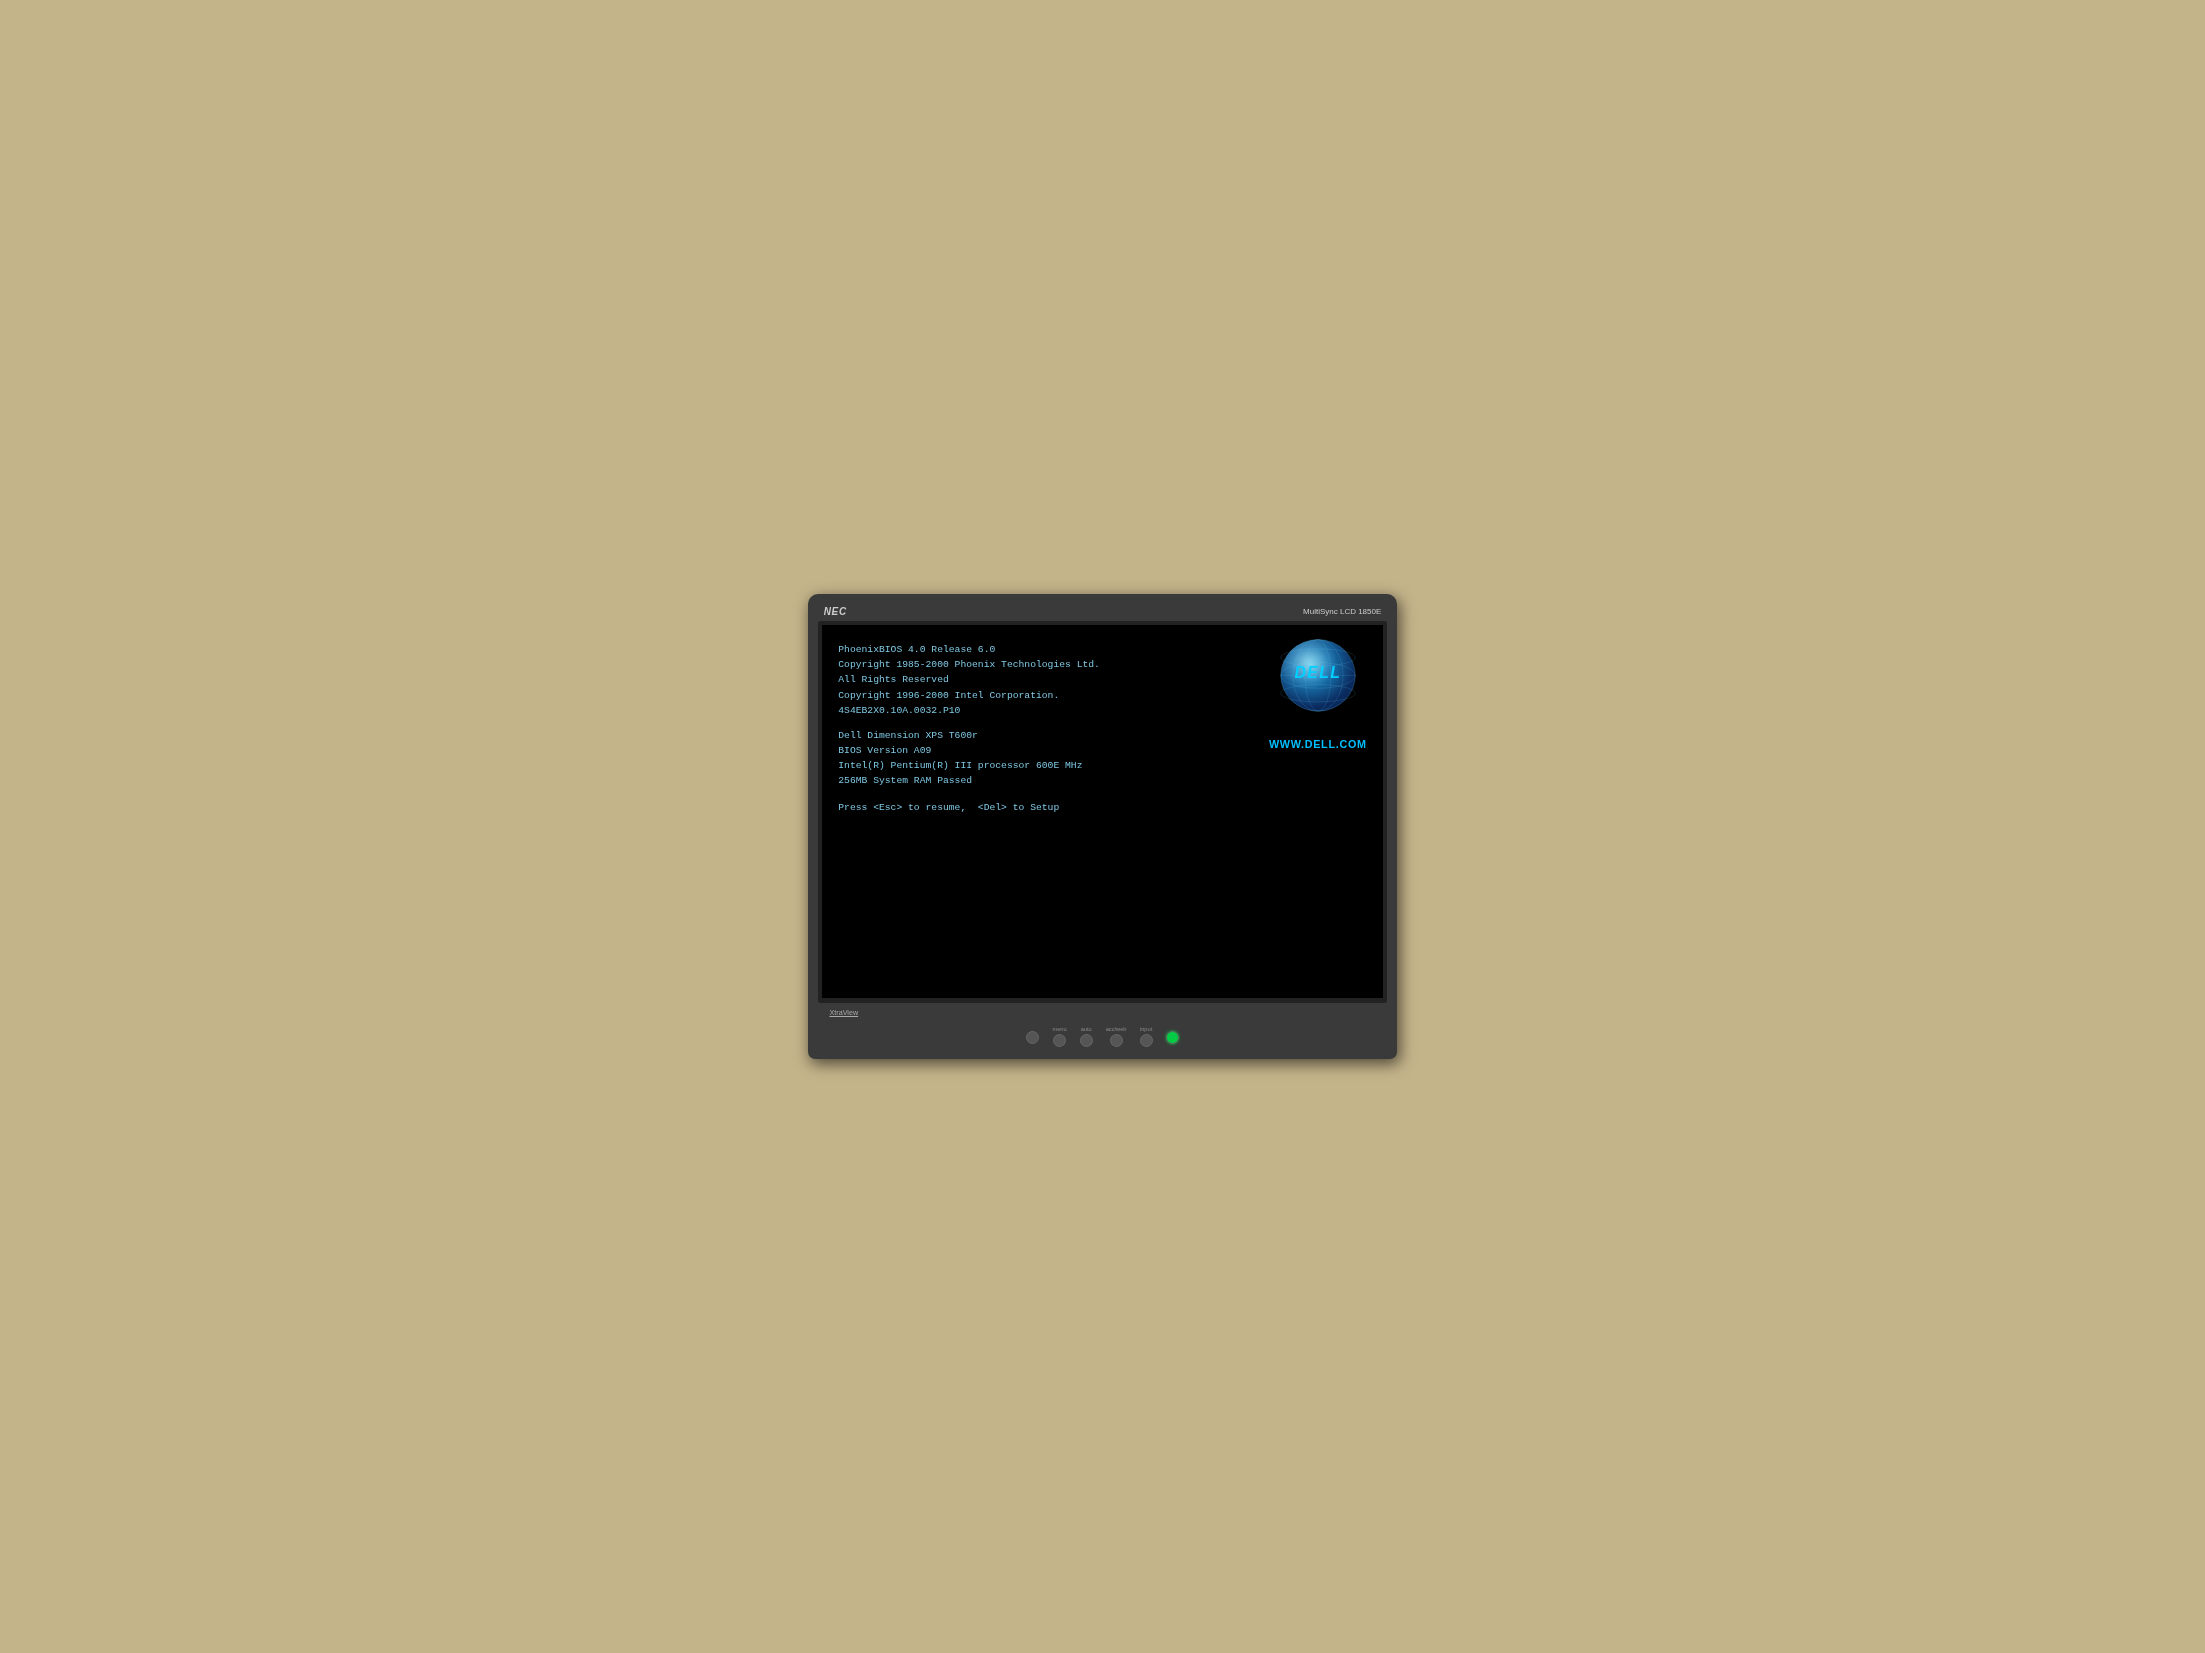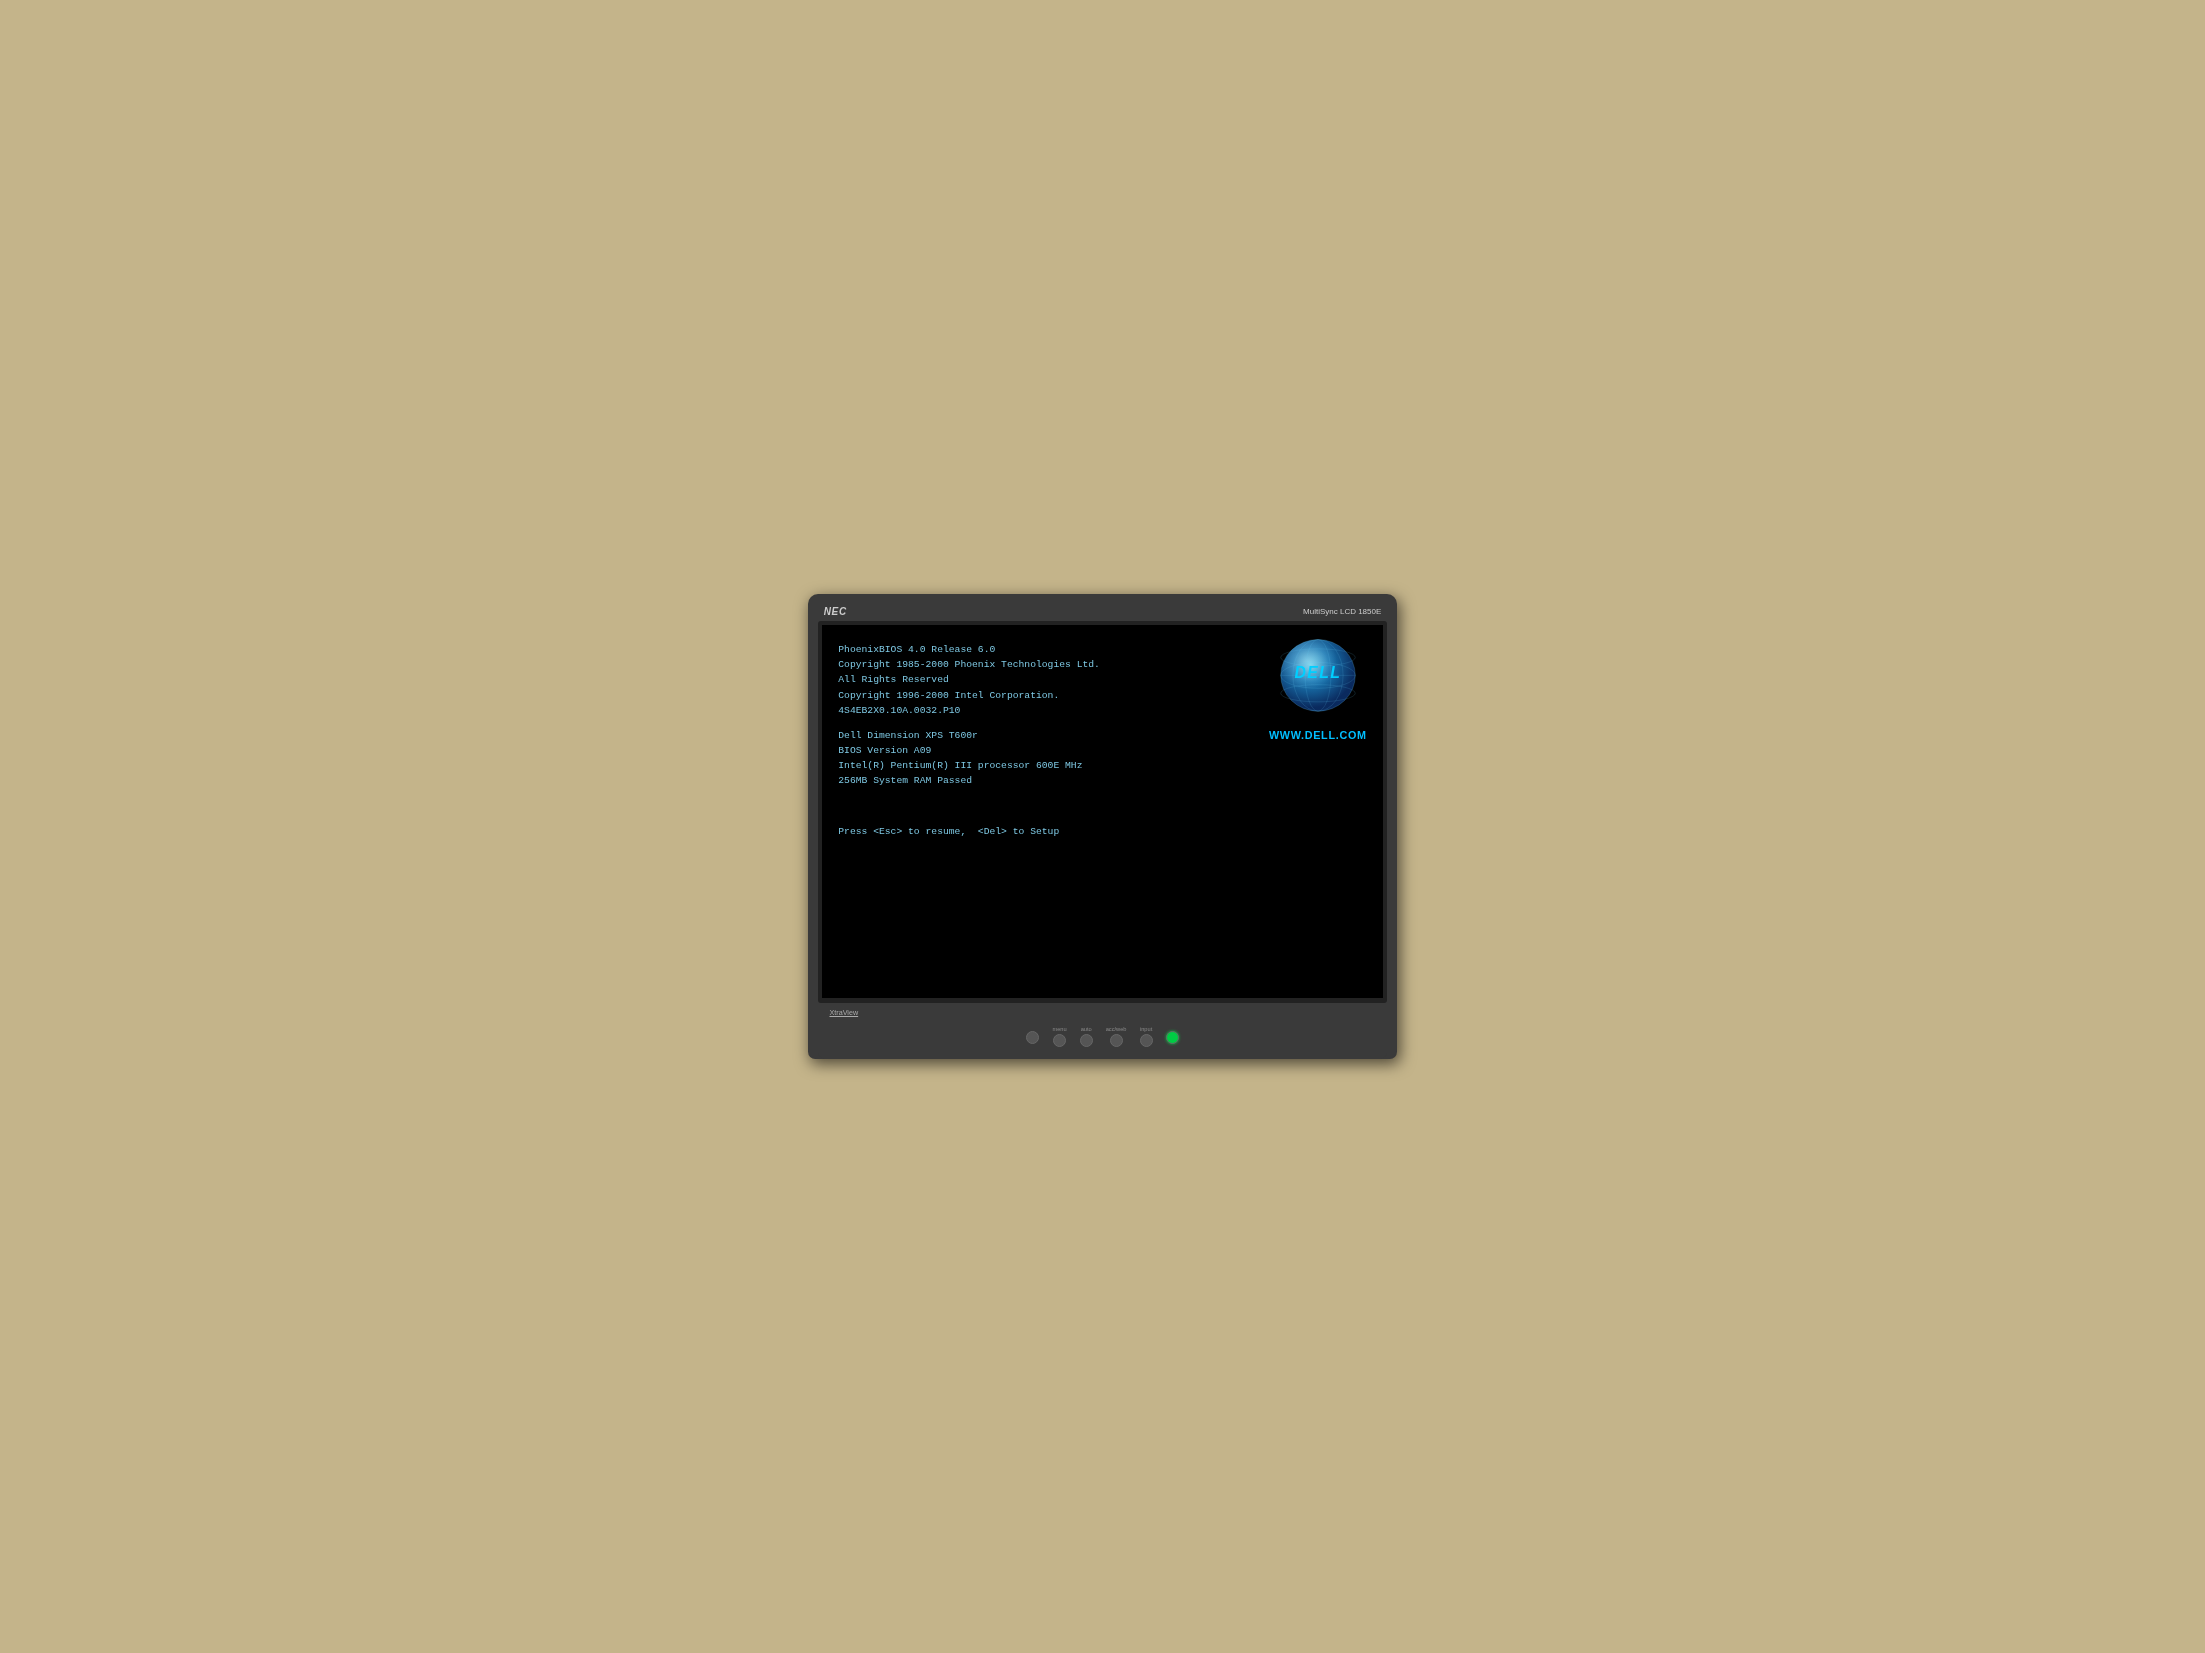--- a/index.html
+++ b/index.html
@@ -98,21 +98,21 @@
     .dell-globe {
       width: 86px;
       height: 79px;
     }
 
     .dell-url {
       color: #00bfff;
       font-family: Arial, sans-serif;
       font-size: 10.8px;
       font-weight: bold;
-      margin-top: 12px;
+      margin-top: 21px;
       letter-spacing: 0.7px;
     }
 
     .monitor-bottom-bar {
       background: #3a3a3a;
       border-radius: 0 0 7.2px 7.2px;
       padding: 5.7px 7.2px 7.2px 7.2px;
       display: flex;
       flex-direction: column;
       align-items: flex-start;
@@ -184,21 +184,21 @@
 
         <div class="bios-section">
           <div class="bios-text">Dell Dimension XPS T600r</div>
           <div class="bios-text">BIOS Version A09</div>
           <div class="bios-text">Intel(R) Pentium(R) III processor 600E MHz</div>
           <div class="bios-text">256MB System RAM Passed</div>
         </div>
 
 
 
-        <div class="bios-section" style="margin-top:26px;">
+        <div class="bios-section" style="margin-top:2px;">
           <div class="bios-text">Press &lt;Esc&gt; to resume,  &lt;Del&gt; to Setup</div>
         </div>
 
         <div class="dell-logo-area">
           <svg class="dell-globe" viewBox="0 0 120 110" xmlns="http://www.w3.org/2000/svg">
 
             <defs>
               <radialGradient id="globeGrad" cx="40%" cy="35%" r="60%">
                 <stop offset="0%" stop-color="#5bc8e8"></stop>
                 <stop offset="40%" stop-color="#1a7ab5"></stop>

